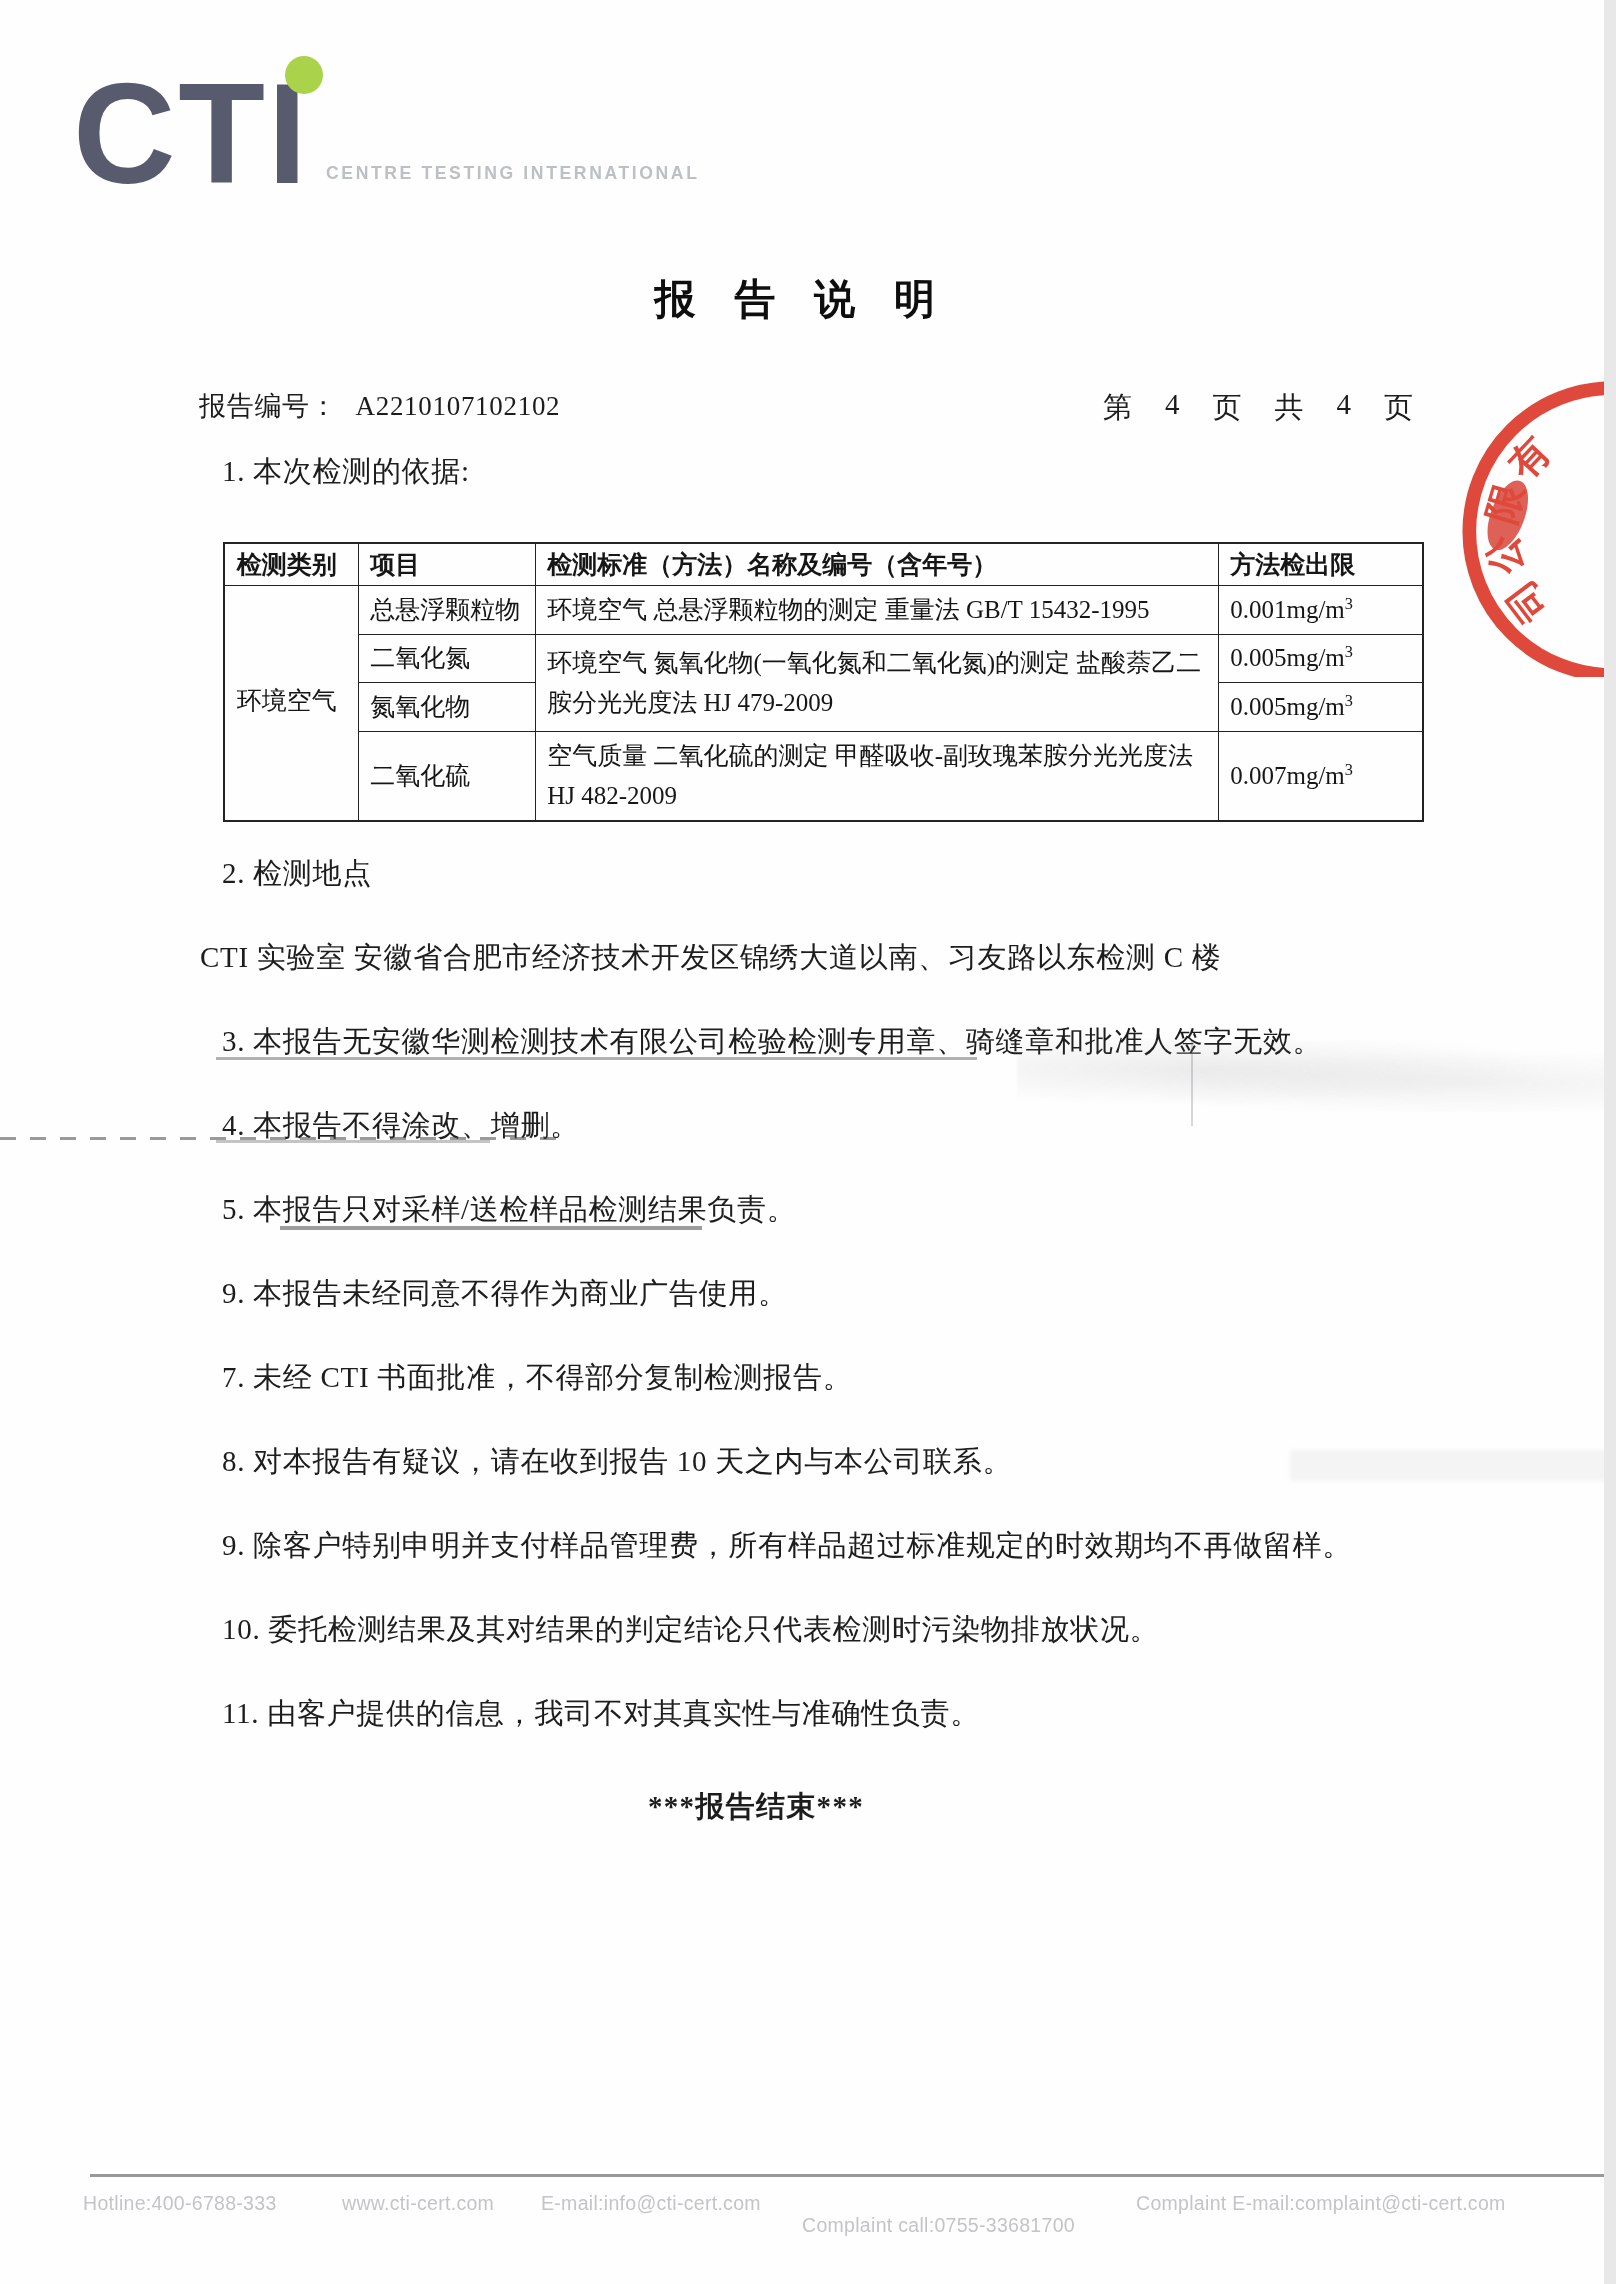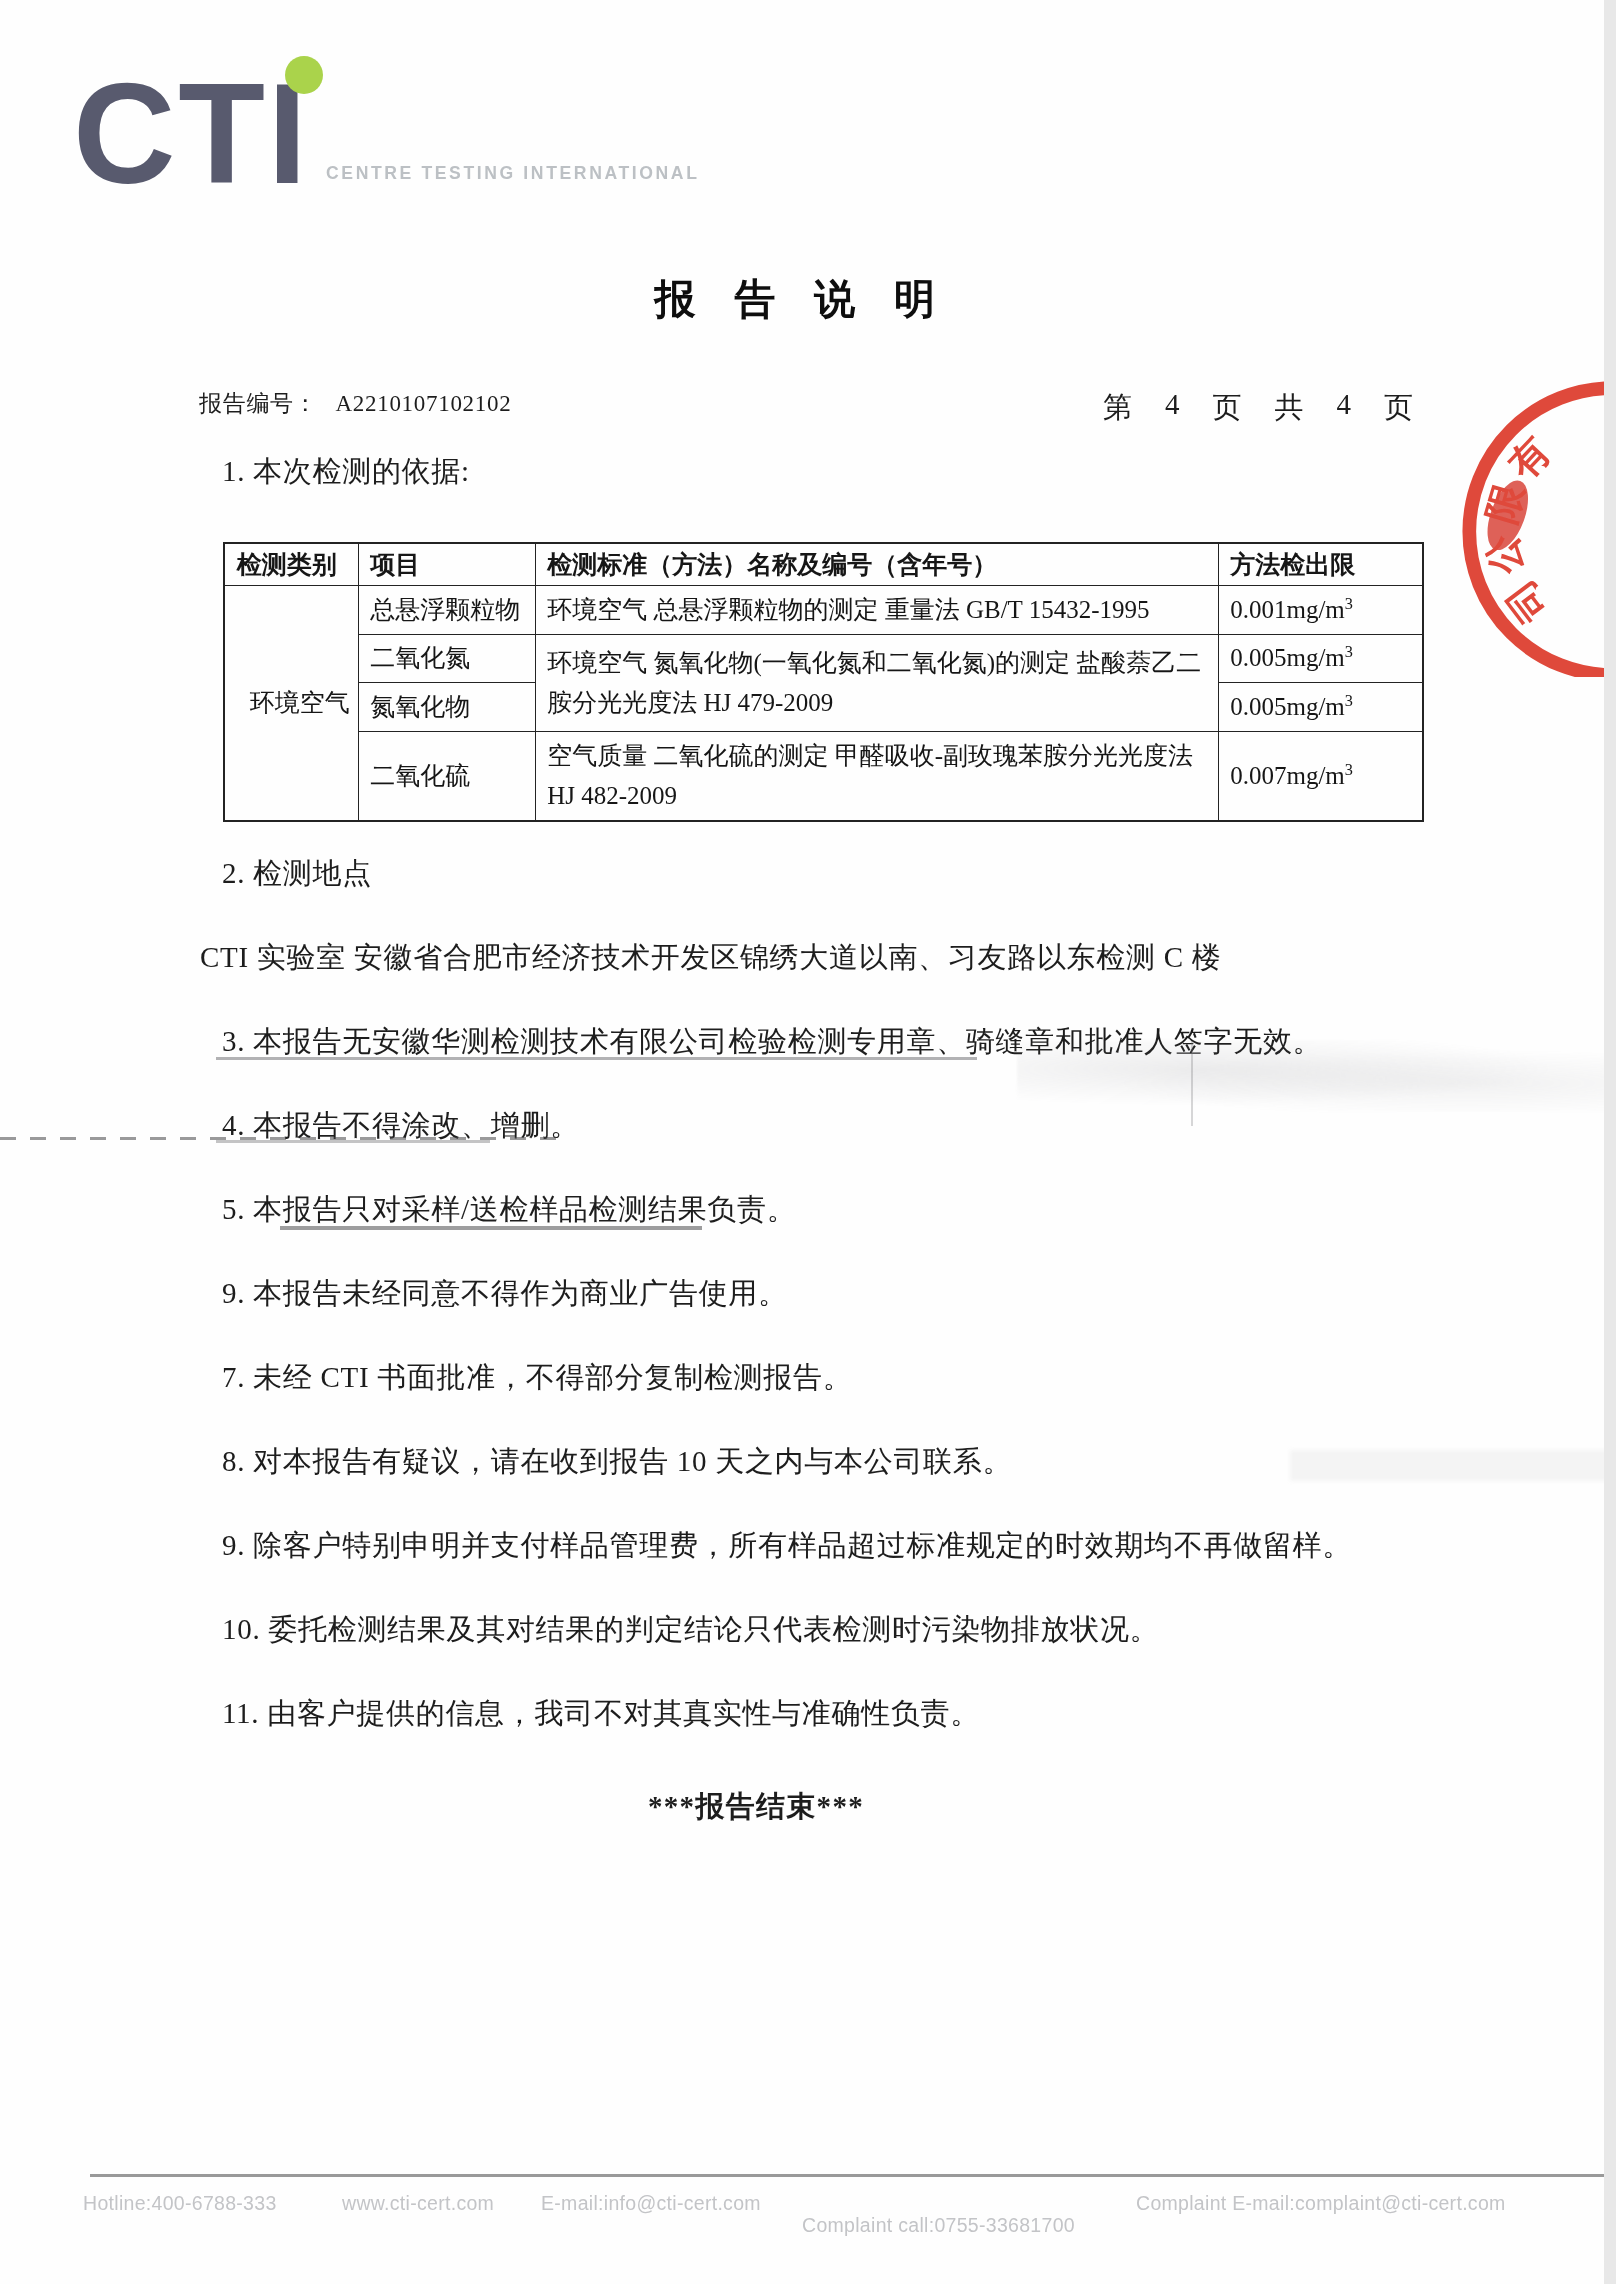--- a/index.html
+++ b/index.html
@@ -28,41 +28,41 @@
     position:absolute; left:326px; top:163px;
     font-family:"Liberation Sans","DejaVu Sans",sans-serif;
     font-weight:700; font-size:17.6px; letter-spacing:2.6px; color:#bcc0c4;
   }
   
   .doc-title{
     position:absolute; left:0; top:272px; width:100%;
     text-align:center; font-size:41px; font-weight:700; letter-spacing:14.3px; color:#0e0e0e;
   }
   .meta-left{
-    position:absolute; left:199px; top:388px; font-size:23px; letter-spacing:0.7px;
+    position:absolute; left:199px; top:388px; font-size:27px; letter-spacing:0.7px;
   }
   .meta-left .num{font-family:"Liberation Serif",serif; margin-left:18px;}
   .meta-right{
     position:absolute; left:1103px; top:388px; font-size:29px;
     display:flex; column-gap:33px;
   }
   
   .item-1{position:absolute; left:222px; top:452px; font-size:29px; letter-spacing:0.7px;}
   table.std{
     position:absolute; left:223px; top:542px; width:1199px;
     border-collapse:collapse; table-layout:fixed;
     font-size:25px; color:#161616;
   }
   table.std, table.std td, table.std th{border:1.3px solid #232323;}
   table.std{border-width:2px;}
   table.std th{
     font-weight:700; text-align:left; padding:3.9px 6.5px 3.9px 11.7px; vertical-align:middle;
   }
   table.std td{padding:3.9px 7.8px 3.9px 11.7px; vertical-align:middle; line-height:1.6;}
-  td.cat{text-align:right; padding-left:3.9px;}
+  td.cat{text-align:left; padding-left:3.9px;font-family:Liberation Mono, monospace;}
   td.limit span{letter-spacing:0;}
   td.limit sup{font-size:16.3px; vertical-align:super; line-height:0;}
   tr.h-head{height:42px;} tr.h-r1{height:47px;} tr.h-r2{height:46px;}
   tr.h-r3{height:46px;} tr.h-r4{height:86px;}
   
   .notes{position:absolute; left:222px; top:855px; width:1238px; font-size:29px; letter-spacing:0.7px;}
   .notes .line{height:36px; line-height:36px; margin-bottom:48px; white-space:nowrap;}
   .notes .line.addr{margin-left:-22px;}
   .end-mark{position:absolute; left:648px; top:1787px; font-size:29px; font-weight:600; letter-spacing:1.3px;}
   

